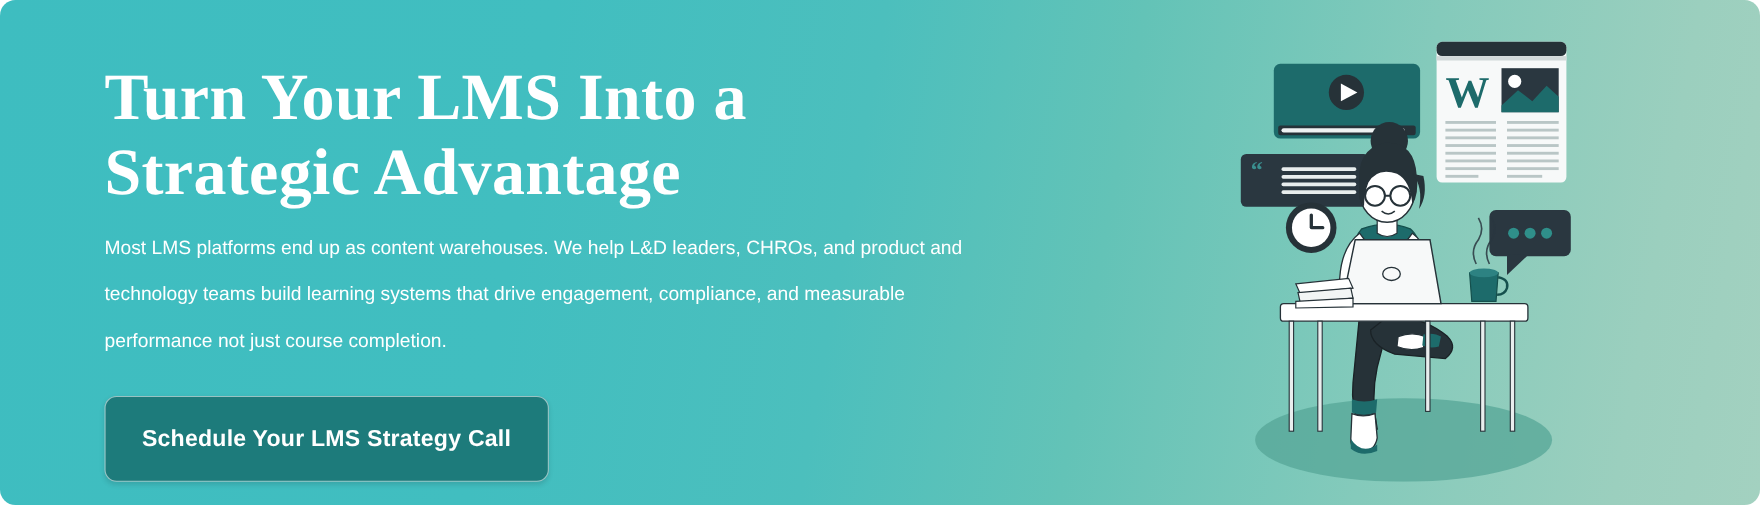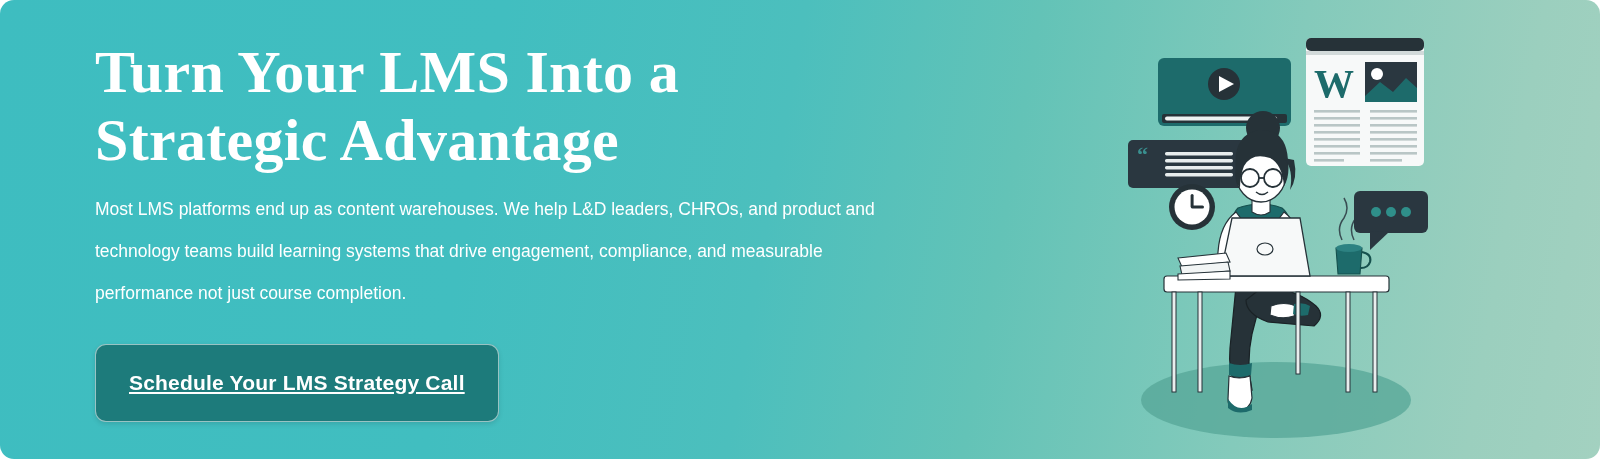--- a/index.html
+++ b/index.html
@@ -24,21 +24,21 @@
         #63c3b7 62%,
         #84cabb 78%,
         #9bcfbe 92%,
         #a3d1c0 100%);
   }
 
   
   #content {
     position: absolute;
     left: 95px;
-    top: 38px;
+    top: 54px;
     width: 830px;
   }
   #headline {
     font-family: "Liberation Serif", serif;
     font-weight: bold;
     font-size: 60px;
     line-height: 68px;
     color: #ffffff;
     letter-spacing: 0.3px;
     margin: 0;
@@ -62,21 +62,20 @@
     border-radius: 11px;
     background: #1d7b7b;
     border: 1.5px solid rgba(255,255,255,0.55);
     color: #ffffff;
     font-family: "Liberation Sans", sans-serif;
     font-size: 21px;
     font-weight: bold;
     letter-spacing: 0.2px;
     cursor: pointer;
     box-shadow: 0 2px 5px rgba(0,0,0,0.12);
-    text-decoration: underline;
   }
 
   
   #illustration {
     position: absolute;
     left: 1118px;
     top: 18px;
     width: 330px;
     height: 420px;
   }

